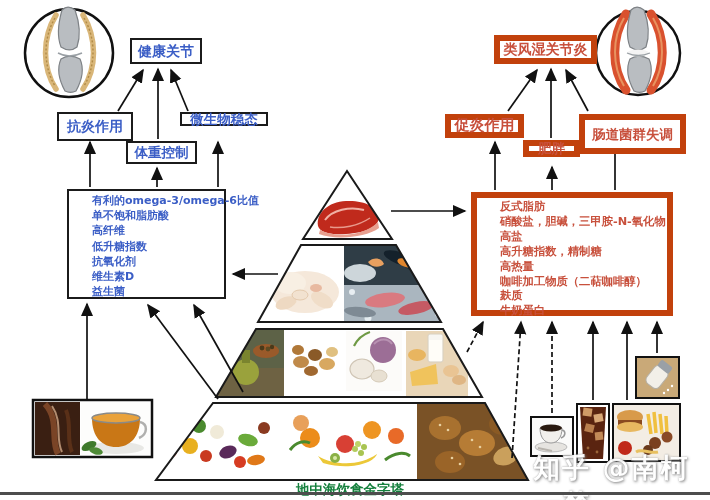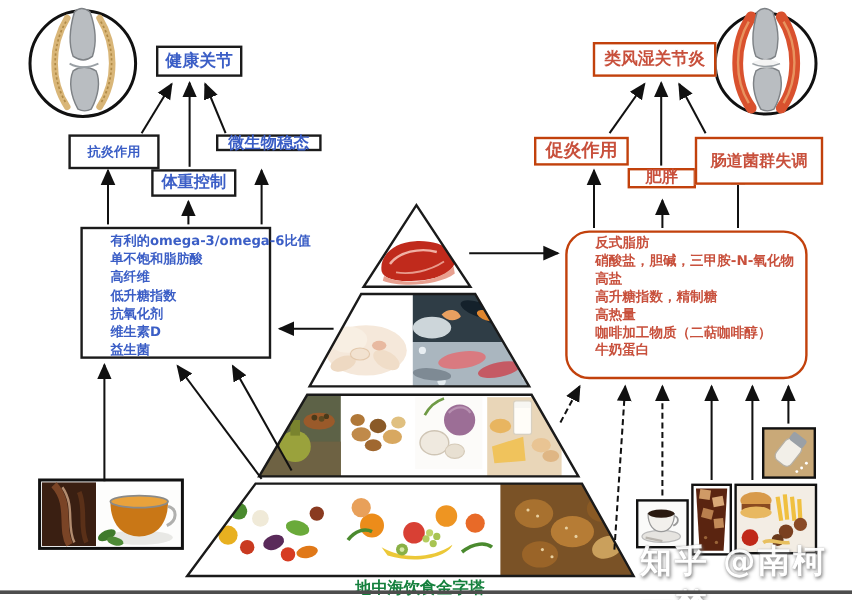--- a/index.html
+++ b/index.html
@@ -2,25 +2,25 @@
 <html><head>
 <meta charset="utf-8">
 <style>
   html,body{margin:0;padding:0;background:#fff;}
   .stage{position:relative;width:710px;height:500px;background:#ffffff;overflow:hidden;
          font-family:"DejaVu Sans","Liberation Sans",sans-serif;}
   .scene{position:absolute;left:0;top:0;}
   .box{position:absolute;background:#fff;display:flex;align-items:center;justify-content:center;
        font-weight:bold;text-align:left;box-sizing:border-box;line-height:1.05;}
   .b-blue{border:2px solid #1b1b1b;color:#3b5ec6;}
-  .b-red{border:2px solid #c2410c;color:#c8503c;}
+  .b-red{border:6px solid #c2410c;color:#c8503c;}
   .list{display:block;text-align:left;padding:2px 23px;}
   .list span{display:block;white-space:nowrap;}
   .list-blue{font-size:11px;line-height:15.2px;color:#3b5ec6;}
-  .list-red{font-size:11.3px;line-height:14.9px;color:#c8503c;border-radius:20px;}
+  .list-red{font-size:11.3px;line-height:14.9px;color:#c8503c;}
   .caption{position:absolute;font-weight:bold;color:#15803d;font-size:13.5px;text-align:center;}
   .watermark{position:absolute;font-weight:bold;font-size:27px;letter-spacing:2px;color:#ffffff;
              text-shadow:0 0 1px #9a9a9a,1px 1px 3px #777;opacity:.95;}
   .bottom-rule{position:absolute;left:0;top:492px;width:710px;height:2.5px;background:#4d4d4d;}
 </style>
 </head>
 <body>
 
 <div class="stage">
 
@@ -282,21 +282,21 @@
       <line x1="467" y1="352" x2="483" y2="322" stroke-dasharray="5 3" marker-end="url(#ah)"></line>
       <line x1="512" y1="458" x2="521" y2="322" stroke-dasharray="5 3" marker-end="url(#ah)"></line>
       <line x1="552" y1="413" x2="552" y2="322" stroke-dasharray="5 3" marker-end="url(#ah)"></line>
       <line x1="593" y1="400" x2="593" y2="322" marker-end="url(#ah)"></line>
       <line x1="627" y1="400" x2="627" y2="322" marker-end="url(#ah)"></line>
       <line x1="657" y1="353" x2="657" y2="322" marker-end="url(#ah)"></line>
     </g>
   </svg>
 
   <div class="box b-blue" style="left:130px;top:38px;width:72px;height:26px;font-size:14px">健康关节</div>
-  <div class="box b-blue" style="left:57px;top:112px;width:76px;height:29px;font-size:11px">抗炎作用</div>
+  <div class="box b-blue" style="left:57px;top:112px;width:76px;height:29px;font-size:14px">抗炎作用</div>
   <div class="box b-blue" style="left:126px;top:141px;width:71px;height:23px;font-size:13.5px">体重控制</div>
   <div class="box b-blue" style="left:180px;top:112px;width:88px;height:14px;font-size:13.5px">微生物稳态</div>
 
   <div class="box b-blue list list-blue" style="left:67px;top:189px;width:159px;height:110px">
     <span>有利的omega-3/omega-6比值</span>
     <span>单不饱和脂肪酸</span>
     <span>高纤维</span>
     <span>低升糖指数</span>
     <span>抗氧化剂</span>
     <span>维生素D</span>
@@ -308,20 +308,21 @@
   <div class="box b-red" style="left:523px;top:140px;width:57px;height:17px;font-size:13.5px">肥胖</div>
   <div class="box b-red" style="left:579px;top:114px;width:107px;height:40px;font-size:13.5px">肠道菌群失调</div>
 
   <div class="box b-red list list-red" style="left:471px;top:192px;width:202px;height:124px">
     <span>反式脂肪</span>
     <span>硝酸盐，胆碱，三甲胺-N-氧化物</span>
     <span>高盐</span>
     <span>高升糖指数，精制糖</span>
     <span>高热量</span>
     <span>咖啡加工物质（二萜咖啡醇）</span>
+    <span>麸质</span>
     <span>牛奶蛋白</span>
   </div>
 
   <div class="caption" style="left:275px;top:481px;width:150px">地中海饮食金字塔</div>
 
   <div class="watermark" style="left:533px;top:450px">知乎 @南柯一梦</div>
 
   <div class="bottom-rule"></div>
 </div>
 

